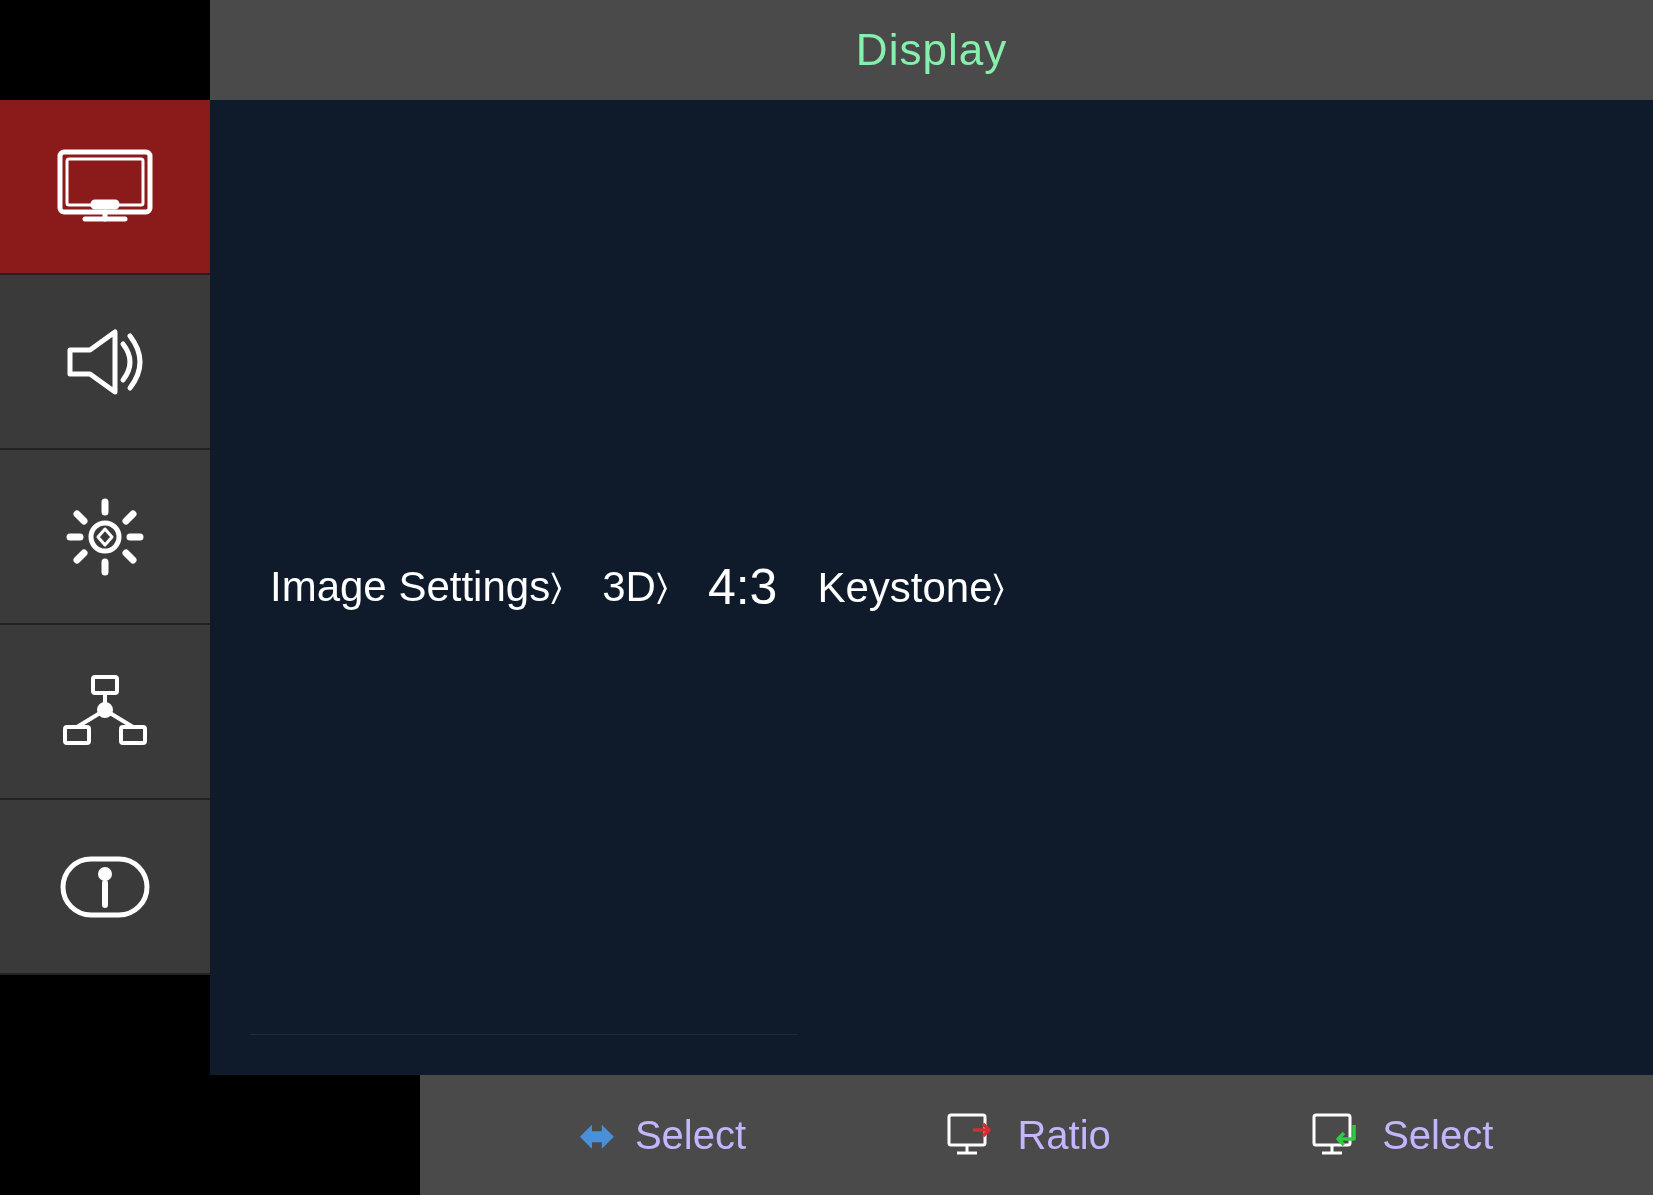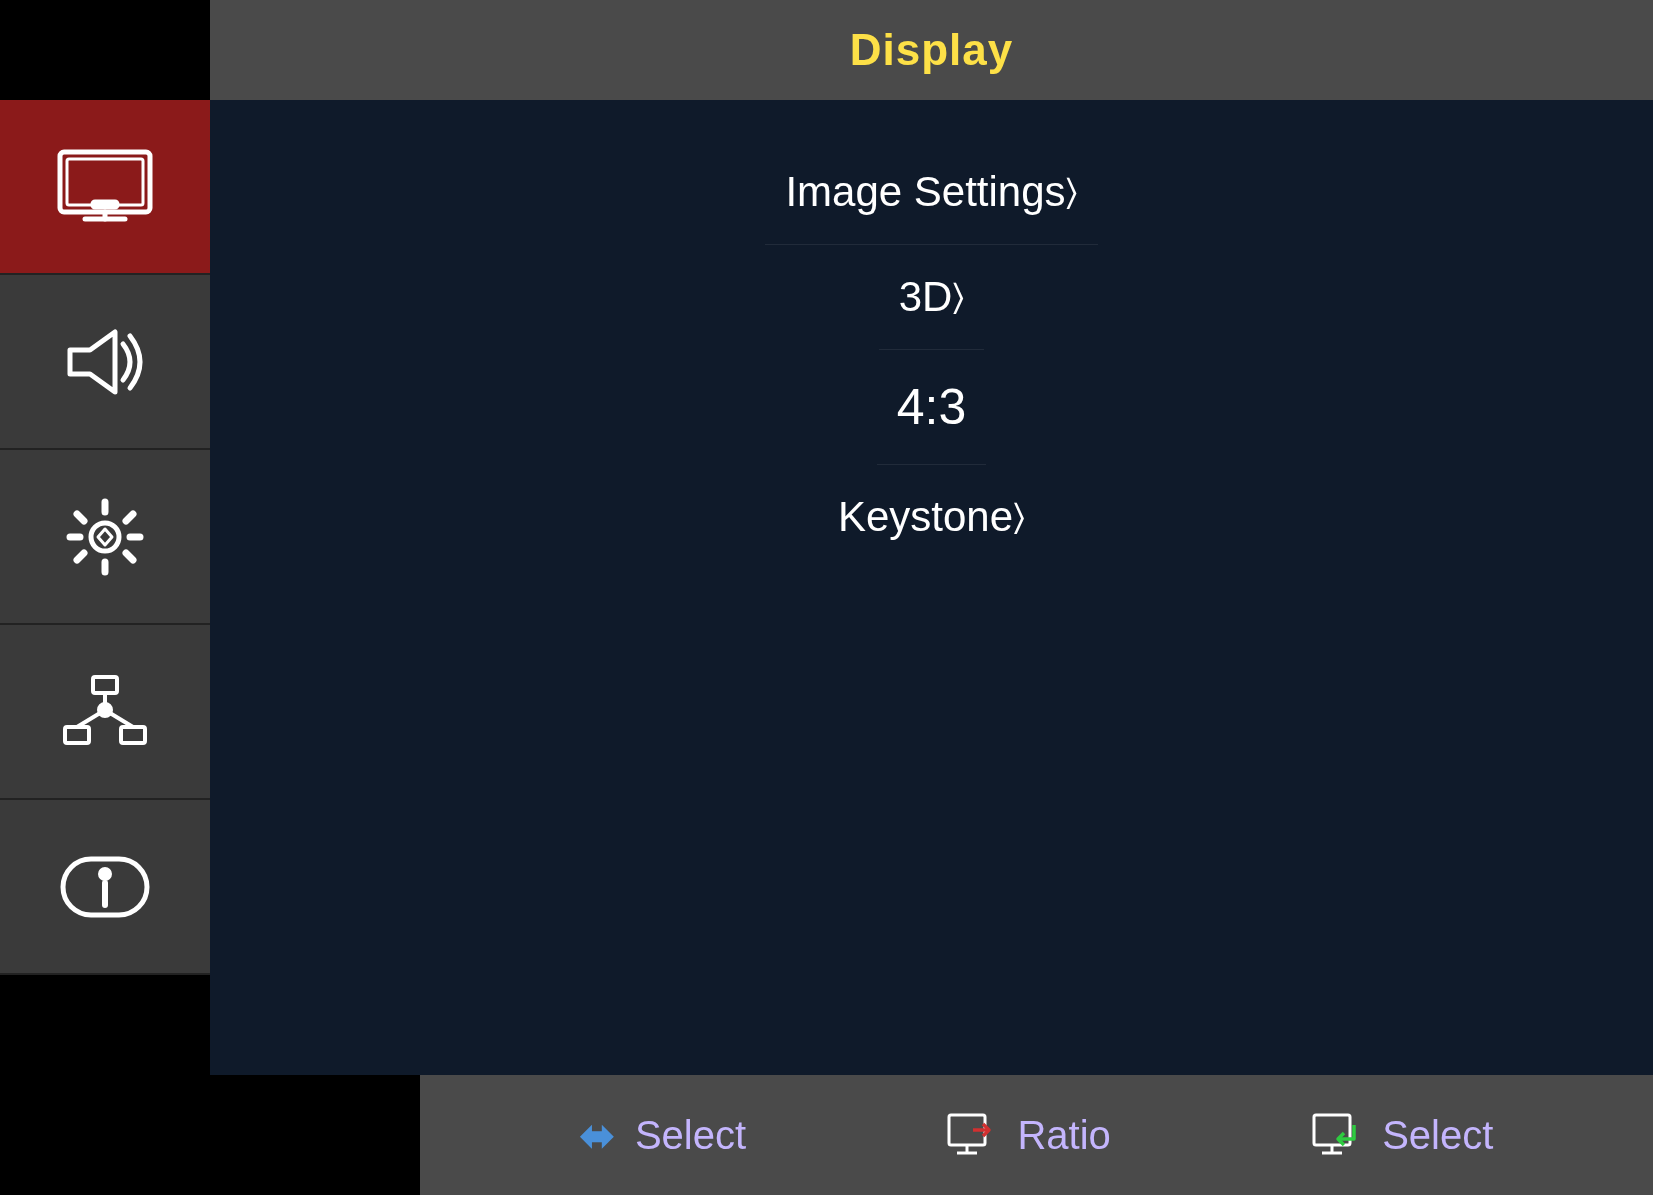--- a/index.html
+++ b/index.html
@@ -25,23 +25,23 @@
     .header {
       background: #4a4a4a;
       height: 100px;
       display: flex;
       align-items: center;
       justify-content: center;
       margin-left: 210px;
     }
 
     .header-title {
-      color: #fde047;
+      color: #86efac;
       font-size: 44px;
-      font-weight: bold;
+      font-weight: normal;
       letter-spacing: 1px;
     }
 
     
     .main-area {
       display: flex;
       flex: 1;
     }
 
     
@@ -86,25 +86,24 @@
 
     
     .display-icon svg {
       stroke-width: 5;
     }
 
     
     .content {
       flex: 1;
       background: #0f1a2a;
-      padding: 40px 120px;
-      display: flex;
-      flex-direction: column;
+      padding: 40px 40px;
+      display: flex;
+      flex-direction: row;
       gap: 0;
-      align-items: center;
     }
 
     .menu-item {
       display: flex;
       align-items: center;
       justify-content: space-between;
       padding: 28px 20px;
       border-bottom: 1px solid rgba(255,255,255,0.08);
       cursor: pointer;
     }

